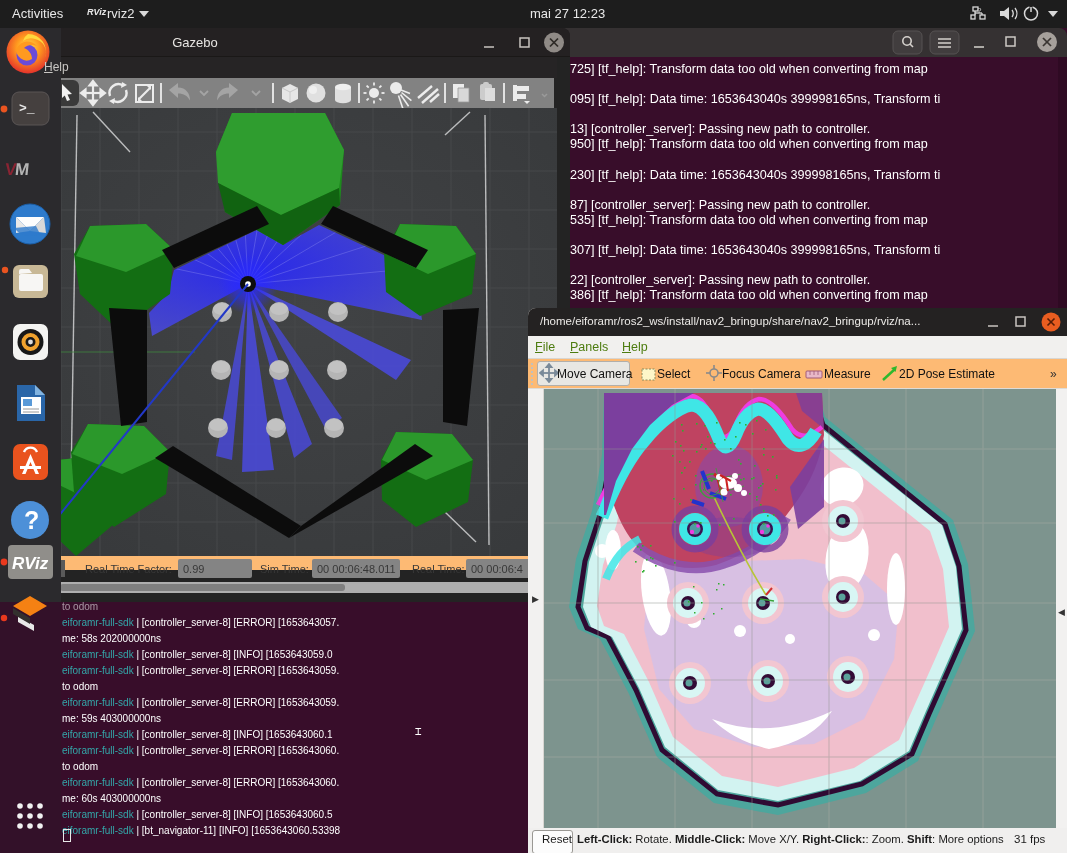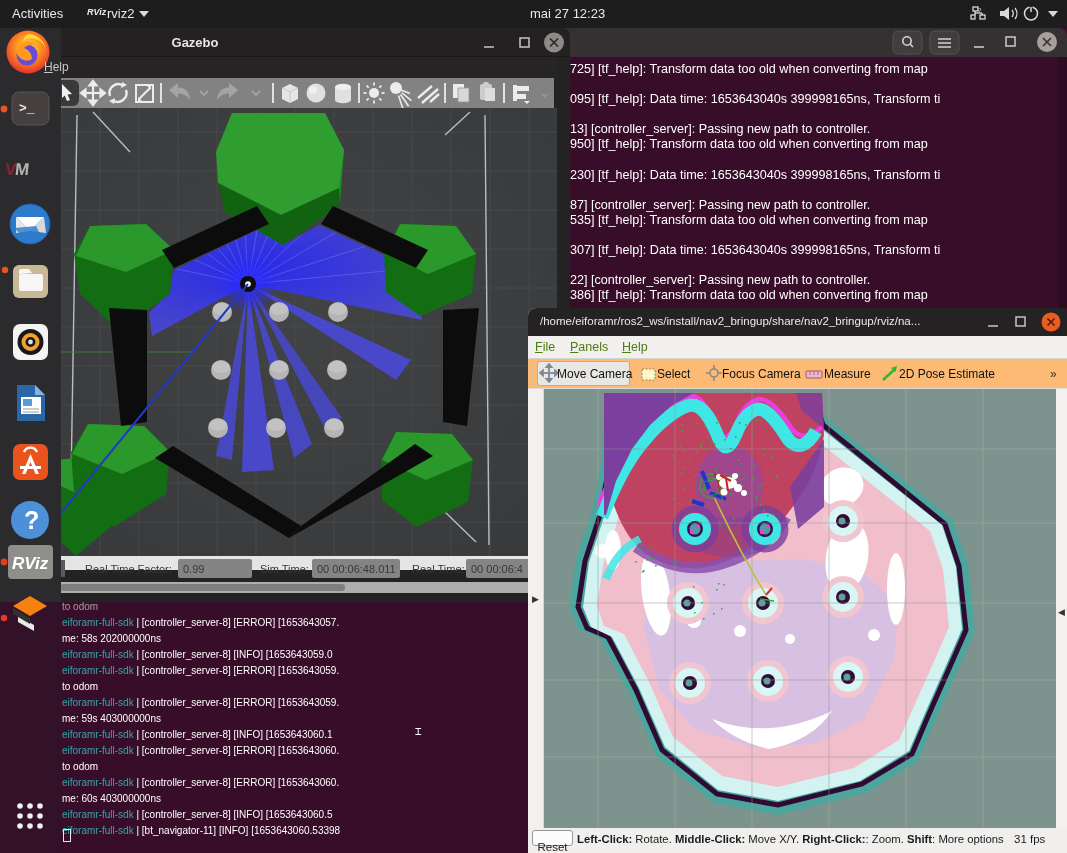--- a/index.html
+++ b/index.html
@@ -61,21 +61,21 @@
 <span class="teal">eiforamr-full-sdk</span> | [controller_server-8] [ERROR] [1653643060.
 me: 60s 403000000ns
 <span class="teal">eiforamr-full-sdk</span> | [controller_server-8] [INFO] [1653643060.5
 <span class="teal">eiforamr-full-sdk</span> | [bt_navigator-11] [INFO] [1653643060.53398
 </div>
     <div class="abs" style="left:63px;top:829px;width:8px;height:13px;border:1.5px solid #e8e8e8"></div>
     <div class="abs" style="left:415px;top:725px;width:7px;height:13px;color:#fff;font-size:11px;font-family:'Liberation Mono',monospace">⌶</div>
     <div class="abs" style="left:44px;top:60px;color:#c8c6c3;font-size:12px;z-index:30"><u>H</u>elp</div>
     <div class="abs" style="left:56px;top:28px;width:514px;height:574px;background:#232323;border-radius:8px 8px 0 0">
       <div class="abs" style="left:0;top:0;width:514px;height:29px;background:#242122;border-radius:8px 8px 0 0;border-bottom:1px solid #1a1817"></div>
-      <div class="abs" style="left:115px;top:7px;width:48px;text-align:center;color:#e8e6e3;font-weight:bold;font-size:13px">Gazebo</div>
+      <div class="abs" style="left:115px;top:7px;width:48px;text-align:center;color:#e8e6e3;font-weight:normal;font-size:13px">Gazebo</div>
       <svg class="abs" style="left:420px;top:0" width="94" height="29" viewBox="0 0 94 29">
 <line x1="8" y1="19" x2="18" y2="19" stroke="#c8c4c0" stroke-width="1.5"></line>
 <rect x="44" y="10" width="9" height="9" fill="none" stroke="#c8c4c0" stroke-width="1.5"></rect>
 <circle cx="78" cy="14.5" r="10" fill="#8f8a86"></circle>
 <g stroke="#2e2a27" stroke-width="1.7">
           <line x1="74" y1="10.5" x2="82" y2="18.5"></line>
           <line x1="82" y1="10.5" x2="74" y2="18.5"></line>
         </g>
 </svg>
       <div class="abs" style="left:0;top:29px;width:514px;height:21px;background:#262425;color:#d8d6d3;font-size:12px">
@@ -270,21 +270,21 @@
           <circle cx="220" cy="320" r="10" fill="#b5b5b5"></circle>
           <ellipse cx="220" cy="317" rx="9" ry="6" fill="#c2c2c2"></ellipse>
           <circle cx="278" cy="320" r="10" fill="#b5b5b5"></circle>
           <ellipse cx="278" cy="317" rx="9" ry="6" fill="#c2c2c2"></ellipse>
           <circle cx="192" cy="176" r="30" fill="url(#glow)"></circle>
           <circle cx="192" cy="176" r="8" fill="#0d0d0d"></circle>
           <circle cx="192" cy="176" r="2.8" fill="#ffffff"></circle>
           <line x1="192" y1="176" x2="1" y2="410" stroke="#2238c8" stroke-width="2"></line>
         </svg></div>
       <div class="abs" style="left:501px;top:29px;width:13px;height:545px;background:#232323"></div>
-      <div class="abs" style="left:0;top:528px;width:501px;height:14px;background:#e5e5e5;color:#383838;font-size:11px">
+      <div class="abs" style="left:0;top:528px;width:501px;height:14px;background:#fdba74;color:#383838;font-size:11px">
 <div class="abs" style="left:1px;top:4px;width:8px;height:17px;background:#5a5a5a"></div>
 <div class="abs" style="left:29px;top:7px">Real Time Factor:</div>
 <div class="abs" style="left:122px;top:3px;width:74px;height:19px;background:#848484;border-radius:2px;padding:4px 0 0 5px">0.99</div>
 <div class="abs" style="left:204px;top:7px">Sim Time:</div>
 <div class="abs" style="left:256px;top:3px;width:88px;height:19px;background:#848484;border-radius:2px;padding:4px 0 0 5px">00 00:06:48.011</div>
 <div class="abs" style="left:356px;top:7px">Real Time:</div>
 <div class="abs" style="left:410px;top:3px;width:91px;height:19px;background:#848484;border-radius:2px;padding:4px 0 0 5px">00 00:06:4</div>
 </div>
       <div class="abs" style="left:0;top:554px;width:501px;height:11px;background:#aeaeae">
         <div class="abs" style="left:4px;top:2px;width:285px;height:7px;background:#7f7f7f;border-radius:3px"></div>
@@ -572,21 +572,21 @@
           <circle cx="175" cy="88" r="3" fill="#ffffff"></circle>
           <circle cx="191" cy="87" r="3" fill="#ffffff"></circle>
           <circle cx="180" cy="103" r="3.5" fill="#ffffff"></circle>
           <circle cx="200" cy="104" r="3" fill="#ffffff"></circle>
           <g stroke="#cc2222" stroke-width="2">
             <line x1="176" y1="86" x2="187" y2="92"></line>
             <line x1="182" y1="89" x2="184" y2="102"></line>
           </g>
         </svg></div>
       <div class="abs" style="left:0;top:520px;width:539px;height:25px;background:#f0efee;color:#1a1a1a;font-size:12px">
-        <div class="abs" style="left:4px;top:2px;width:41px;height:16px;background:#fcfcfc;border:1px solid #9a9894;border-radius:3px;text-align:center;padding-top:10px;font-size:11.5px">Reset</div>
+        <div class="abs" style="left:4px;top:2px;width:41px;height:24px;background:#fcfcfc;border:1px solid #9a9894;border-radius:3px;text-align:right;padding-top:2px;font-size:11.5px">Reset</div>
         <div class="abs" style="left:49px;top:5px;font-size:11.3px"><b>Left-Click:</b> Rotate. <b>Middle-Click:</b> Move X/Y. <b>Right-Click:</b>: Zoom. <b>Shift</b>: More options</div>
         <div class="abs" style="left:486px;top:5px;font-size:11.5px">31 fps</div>
       </div>
     </div>
     <div class="abs" style="left:0;top:28px;width:61px;height:825px;background:#2b2a2d"></div>
     <div class="abs" style="left:0;top:602px;width:61px;height:251px;background:#331129"></div>
     <svg class="abs" style="left:0;top:28px" width="61" height="825" viewBox="0 0 61 825">
       <defs>
         <radialGradient id="ff" cx="50%" cy="40%" r="60%">
           <stop offset="0%" stop-color="#ffe14a"></stop>

